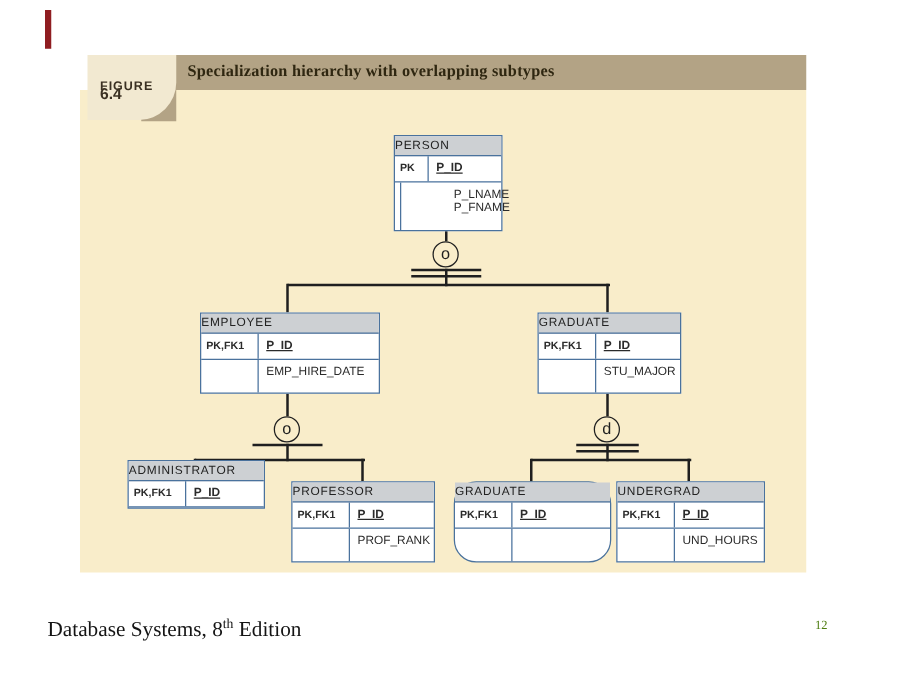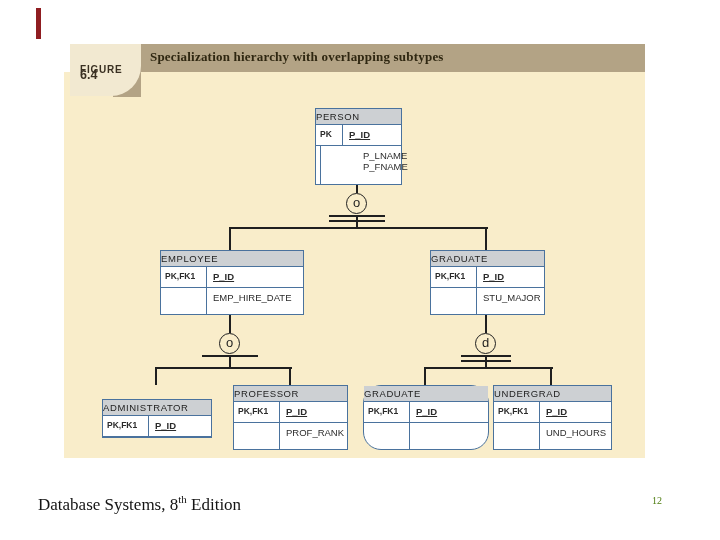--- a/index.html
+++ b/index.html
@@ -126,21 +126,21 @@
 
     <div class="ln" style="left:421px; top:240px; width:2px; height:21px;"></div>
     <div class="sym-circle" style="left:411px; top:261px;">d</div>
     <div class="ln" style="left:397px; top:283px; width:50px; height:2px;"></div>
     <div class="ln" style="left:397px; top:288px; width:50px; height:2px;"></div>
     <div class="ln" style="left:421px; top:283px; width:2px; height:14px;"></div>
     <div class="ln" style="left:361px; top:295px; width:128px; height:2px;"></div>
     <div class="ln" style="left:360px; top:295px; width:2px; height:18px;"></div>
     <div class="ln" style="left:486px; top:295px; width:2px; height:18px;"></div>
 
-    <div class="entity" style="left:38px; top:327px; width:108px;">
+    <div class="entity" style="left:38px; top:296px; width:108px;">
       <div class="ent-title">ADMINISTRATOR</div>
       <div class="ent-row row1">
         <div class="ent-key">PK,FK1</div>
         <div class="ent-attr pk-attr">P_ID</div>
       </div>
     </div>
 
     <div class="entity" style="left:169px; top:313px; width:113px;">
       <div class="ent-title">PROFESSOR</div>
       <div class="ent-row row1">

